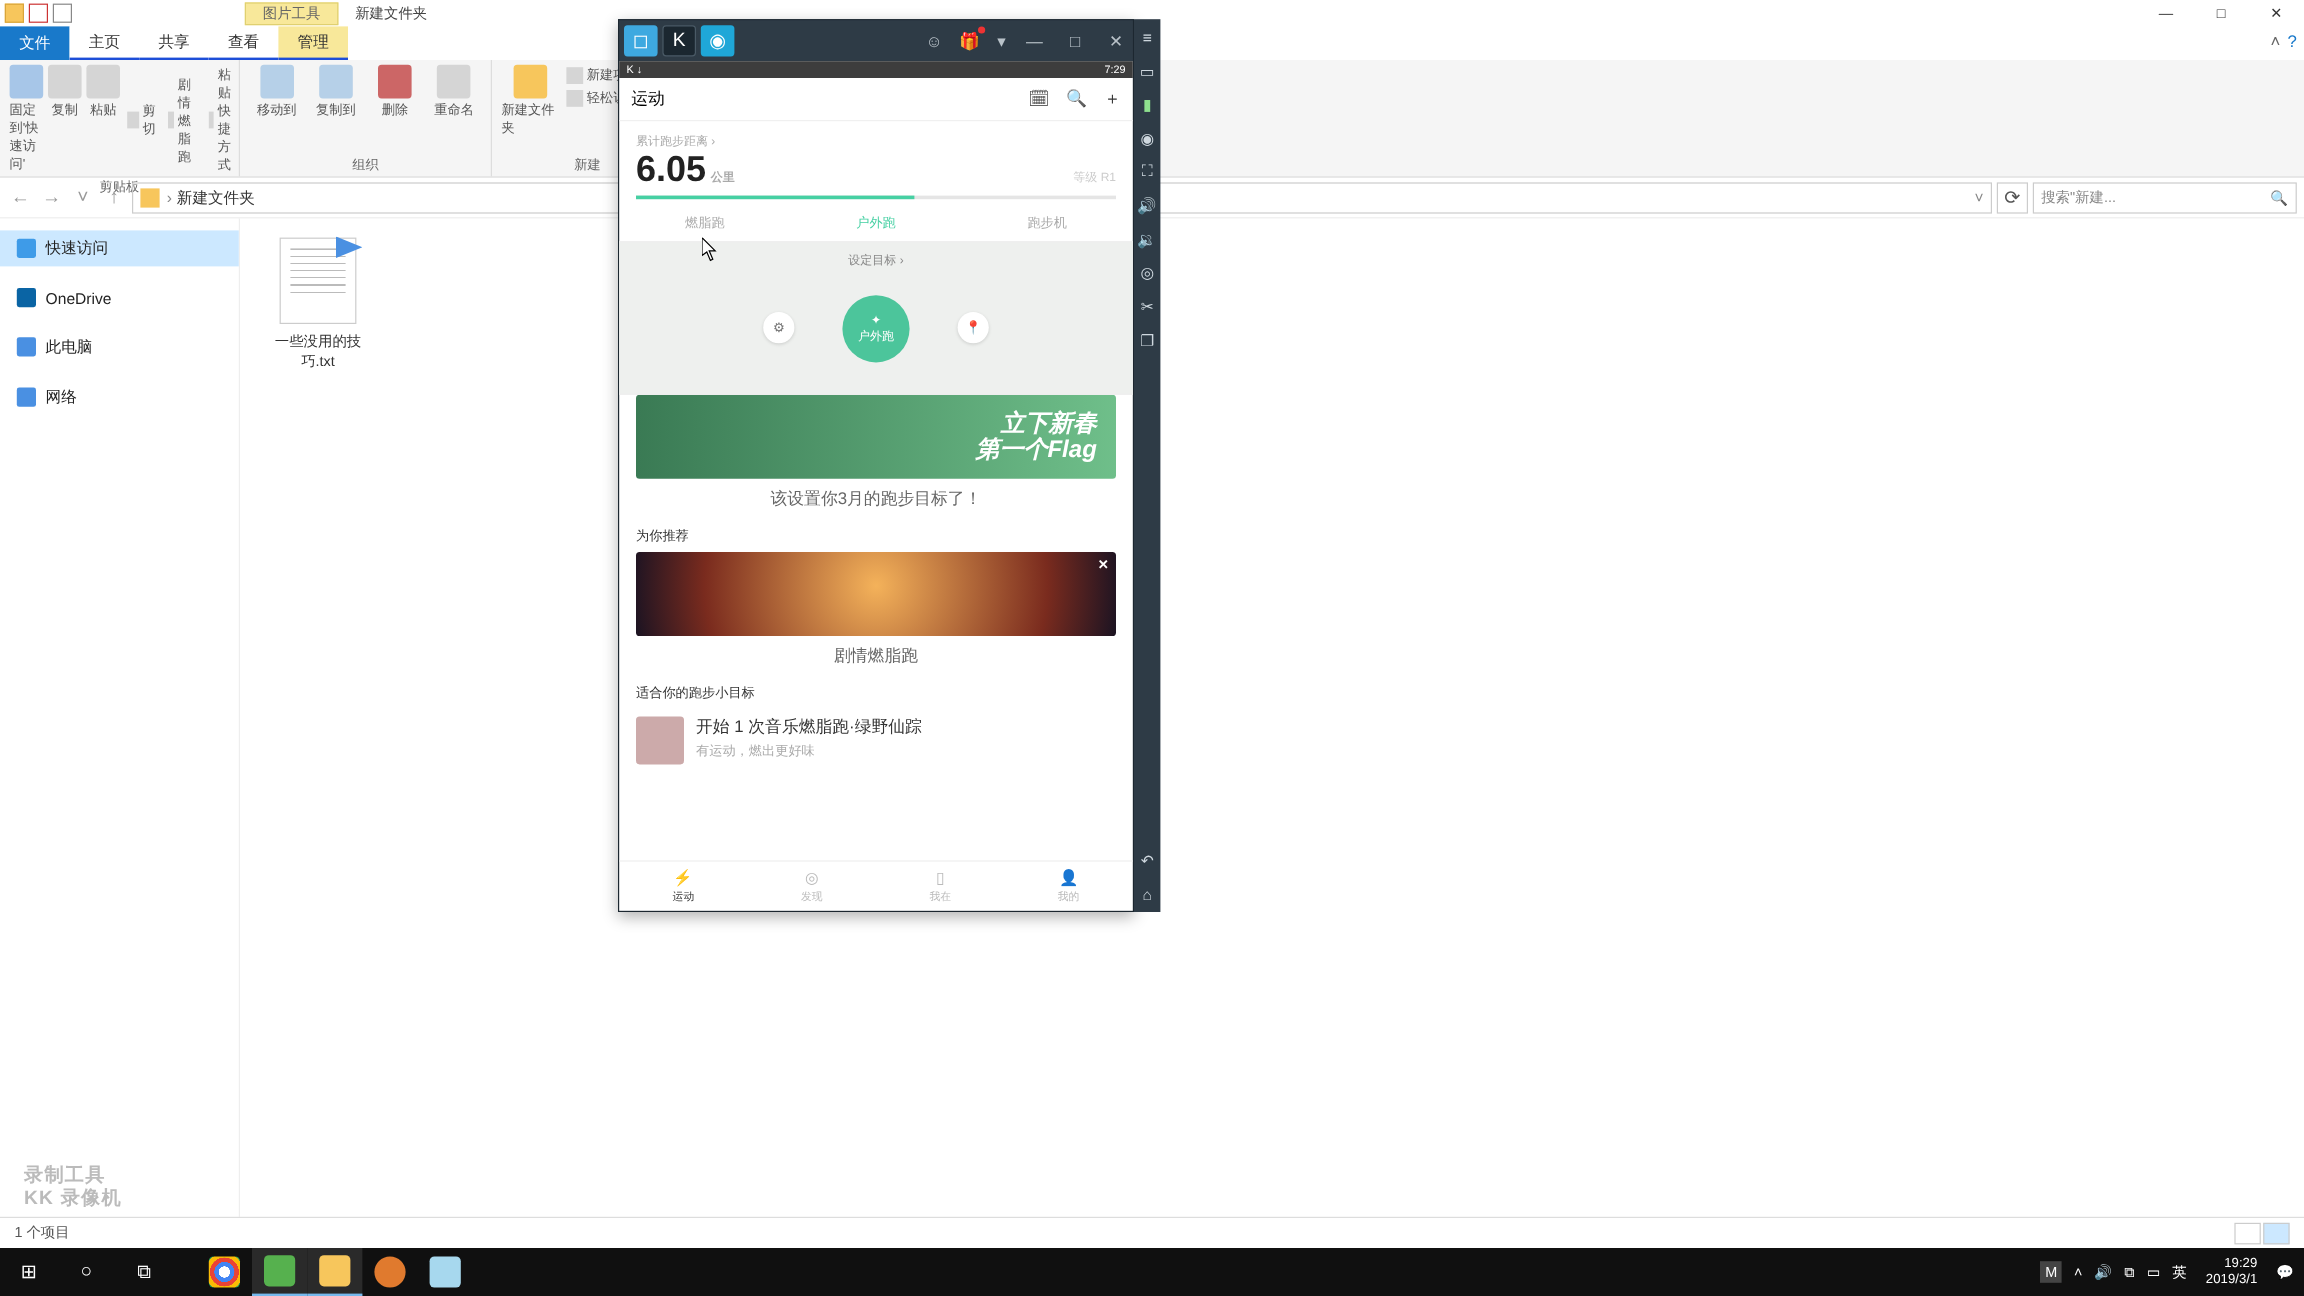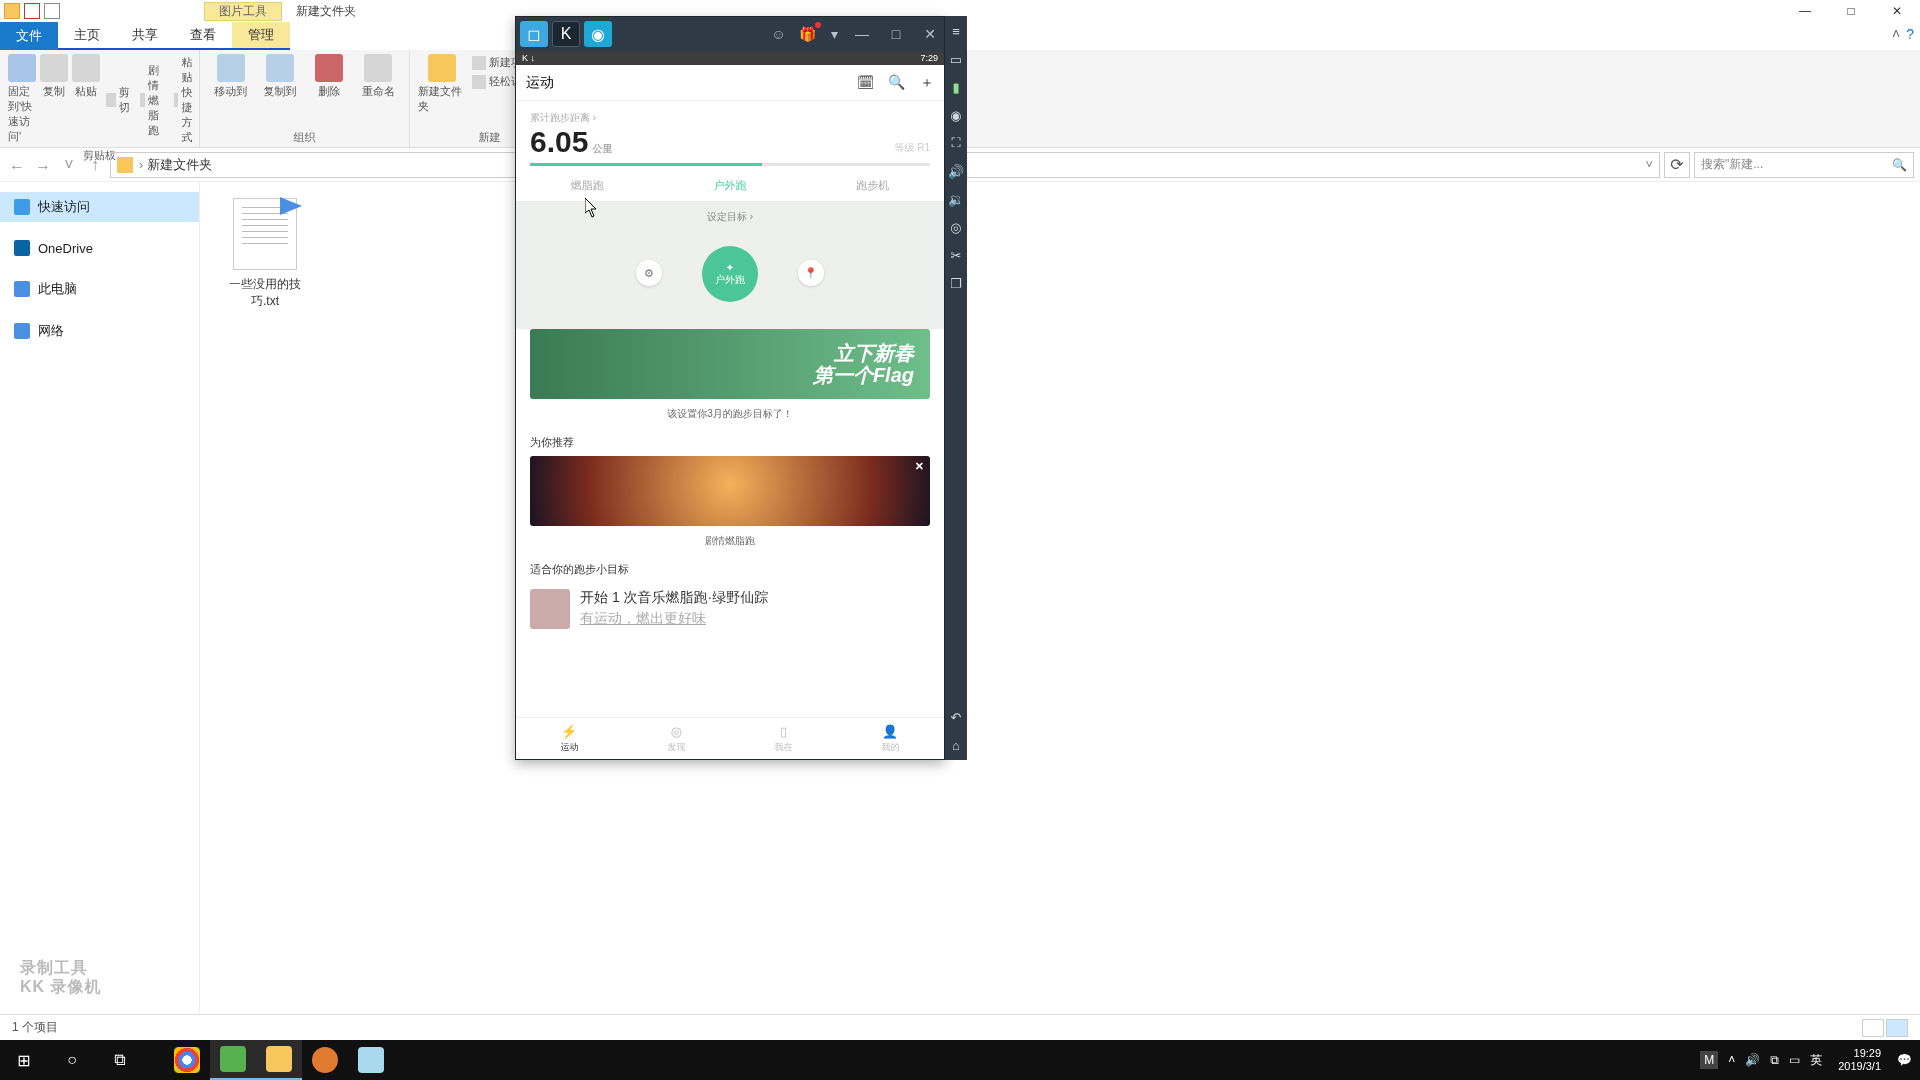--- a/index.html
+++ b/index.html
@@ -46,21 +46,21 @@
     .file-item { width:90px; text-align:center; font-size:12px; color:#333; }
     .file-thumb { width:64px; height:72px; border:1px solid #ccc; margin:0 auto 6px; position:relative; background:#fff; }
     .file-lines { position:absolute; top:8px; left:8px; right:8px; height:40px; background:repeating-linear-gradient(#bbb,#bbb 1px,transparent 1px,transparent 6px); }
 
     
     .exp-status { position:absolute; left:0; right:0; bottom:40px; height:26px; border-top:1px solid #ddd; font-size:12px; color:#555; display:flex; align-items:center; padding:0 12px; justify-content:space-between;}
     .view-toggles { display:flex; gap:2px; }
     .vtog { width:22px; height:18px; border:1px solid #ccc; }
 
     
-    .watermark { position:absolute; left:20px; bottom:84px; font-size:16px; color:#bbb; font-weight:bold; text-shadow:0 0 2px #fff; letter-spacing:1px; line-height:1.2; }
+    .watermark { position:absolute; left:20px; bottom:72px; font-size:16px; color:#bbb; font-weight:bold; text-shadow:0 0 2px #fff; letter-spacing:1px; line-height:1.2; }
 
     
     .emu-window { position:absolute; left:515px; top:16px; width:430px; height:744px; background:#2e3b46; border:1px solid #1c2730; box-shadow:0 4px 12px rgba(0,0,0,.3); display:flex; }
     .emu-right { position:absolute; left:945px; top:16px; width:22px; height:744px; background:#2e3b46; display:flex; flex-direction:column; align-items:center; gap:14px; padding:8px 0; }
     .emu-right .rico { width:14px; height:14px; color:#cfd8df; font-size:13px; display:flex; align-items:center; justify-content:center; }
 
     .emu-titlebar { height:34px; background:#2e3b46; display:flex; align-items:center; gap:4px; padding:0 4px; }
     .emu-tabico { width:28px; height:26px; display:flex; align-items:center; justify-content:center; border-radius:3px; }
     .emu-tabico.blue { background:#3ea9e0; color:#fff; }
     .emu-tabico.dark { background:#1b2730; color:#fff; border:1px solid #4a5a66; }
@@ -91,28 +91,28 @@
     .p-map { height:128px; background:#eef0ee; position:relative; border-top:1px solid #eee; border-bottom:1px solid #eee;}
     .p-map .goal { position:absolute; top:8px; left:50%; transform:translateX(-50%); font-size:10px; color:#888; }
     .p-map .gear { position:absolute; width:26px; height:26px; background:#fff; border-radius:50%; top:58px; left:120px; font-size:11px; display:flex; align-items:center; justify-content:center; color:#777; box-shadow:0 1px 3px rgba(0,0,0,.15); }
     .p-map .start { position:absolute; width:56px; height:56px; background:#4cc59b; border-radius:50%; top:44px; left:calc(50% - 28px); display:flex; flex-direction:column; align-items:center; justify-content:center; color:#fff; font-size:10px; }
     .p-map .pin { position:absolute; width:26px; height:26px; background:#fff; border-radius:50%; top:58px; right:120px; font-size:11px; display:flex; align-items:center; justify-content:center; color:#3c9; box-shadow:0 1px 3px rgba(0,0,0,.15);}
 
     .p-section-title { font-size:11px; color:#333; padding:10px 14px 6px; }
     .p-banner { height:70px; margin:0 14px; border-radius:3px; display:flex; align-items:center; justify-content:flex-end; padding:0 16px; color:#fff; font-weight:bold; }
     .banner1 { background: linear-gradient(90deg,#3a7a54,#6fbf8a); }
     .banner1-text { font-size:20px; font-style:italic; text-align:right; line-height:1.1;}
-    .p-banner-sub { text-align:center; font-size:10px; color:#666; padding:8px 14px 4px; }
+    .p-banner-sub { text-align:center; font-size:14px; color:#666; padding:8px 14px 4px; }
     .banner2 { background: radial-gradient(circle at 50% 40%, #f4b25a, #7a2b1e 70%, #1b1322); position:relative;}
     .banner2 .close { position:absolute; top:4px; right:6px; color:#fff; font-size:11px;}
 
     .p-mini-goal { margin:0 14px; display:flex; gap:10px; padding:6px 0; }
     .mini-thumb { width:40px; height:40px; background:#caa; border-radius:3px; }
     .mini-text .t1 { font-size:14px; color:#333; }
-    .mini-text .t2 { font-size:14px; color:#aaa; padding-top:3px;text-decoration:underline;}
+    .mini-text .t2 { font-size:11px; color:#aaa; padding-top:3px;}
 
     .p-bottom-nav { margin-top:auto; height:42px; border-top:1px solid #eee; display:flex; }
     .p-bottom-nav .bn { flex:1; display:flex; flex-direction:column; align-items:center; justify-content:center; font-size:9px; color:#bbb; gap:2px;}
     .p-bottom-nav .bn.active { color:#333; }
     .p-bottom-nav .bn .ico { font-size:13px; }
 
     .cursor-arrow { position:absolute; left:585px; top:198px; width:14px; height:18px;  pointer-events:none; z-index:50;}
     .cursor-arrow svg { display:block; }
 
     

